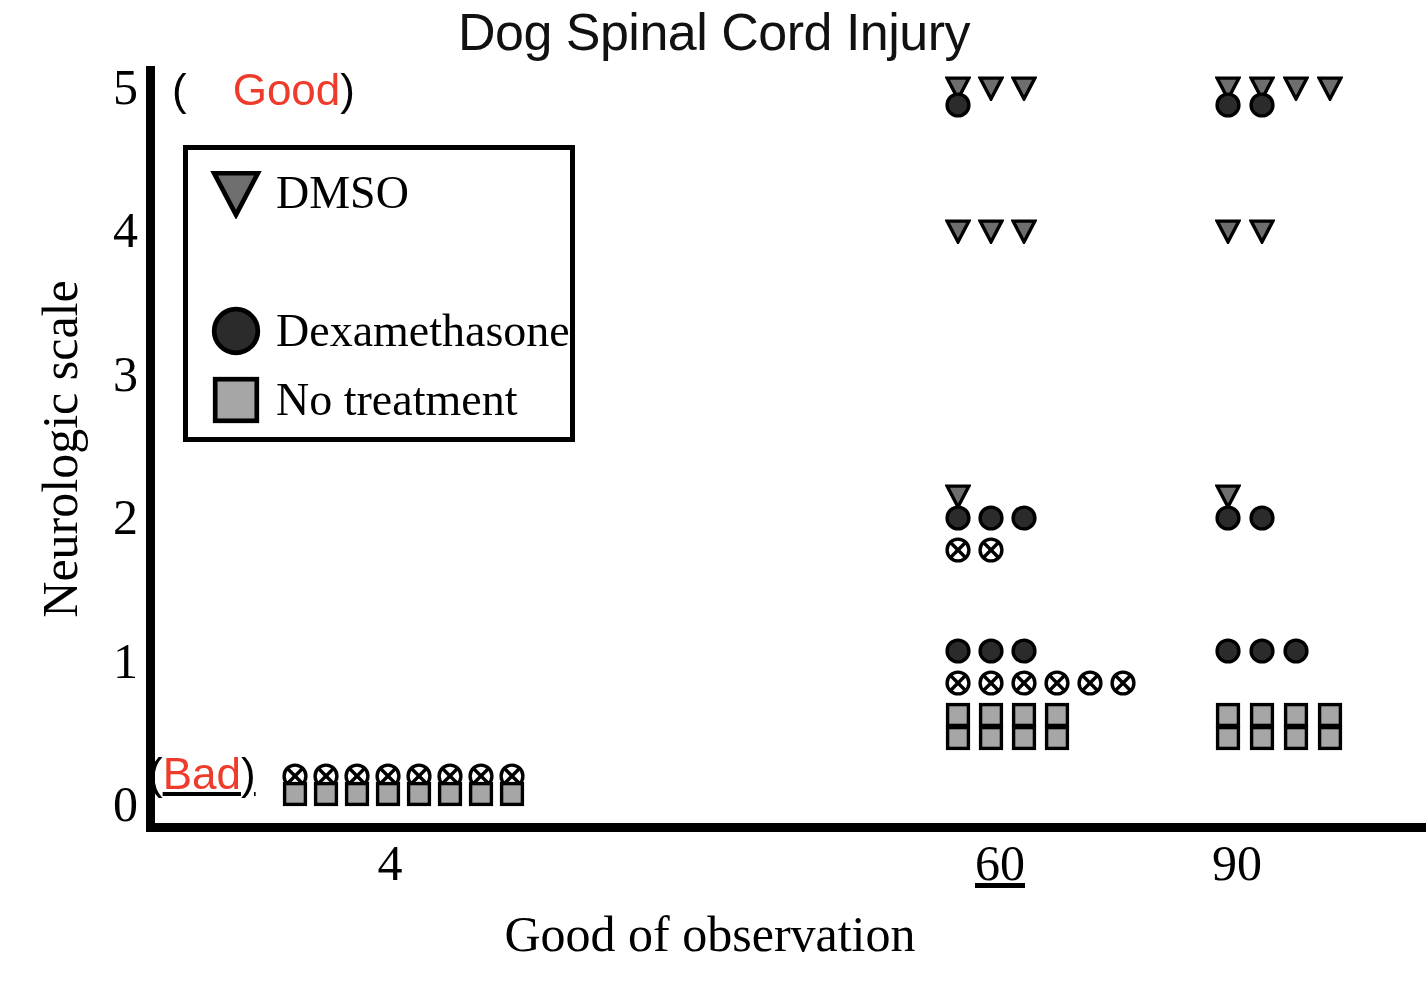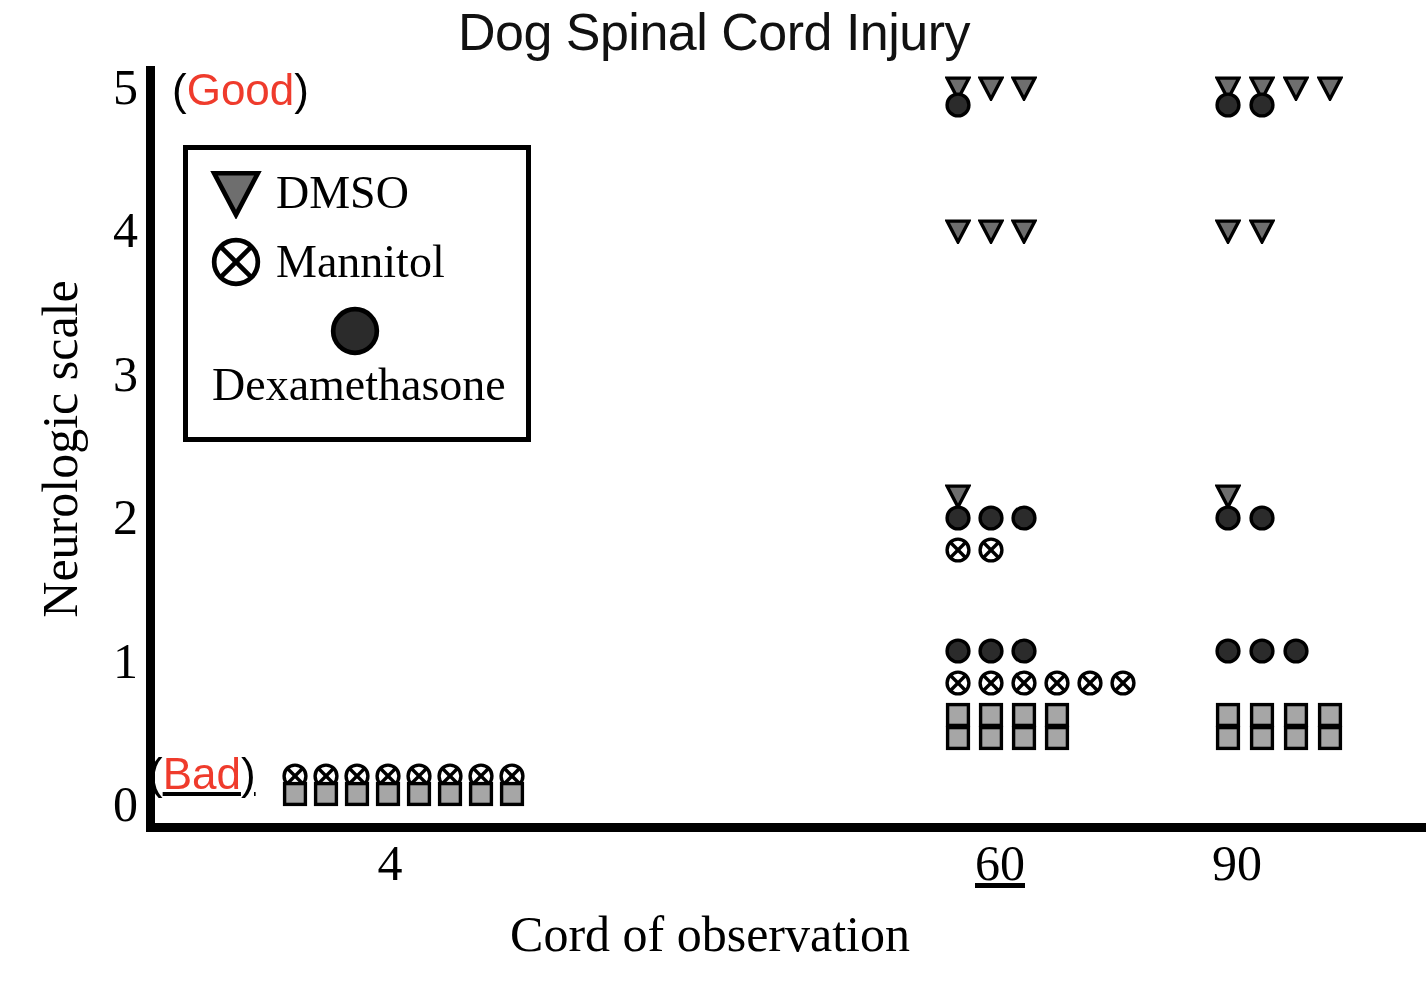--- a/index.html
+++ b/index.html
@@ -104,21 +104,21 @@
   }
   .anno .hl { color: #ef3b2c; }
   #anno-good { left: 172px; top: 68px; }
   #anno-bad  { left: 148px; top: 752px; text-decoration: underline; }
 
   
   #legend {
     position: absolute;
     left: 183px;
     top: 145px;
-    width: 348px;
+    width: 392px;
     height: 297px;
     border: 5px solid #000000;
     background: #ffffff;
     box-sizing: border-box;
   }
   .legend-row {
     position: absolute;
     left: 16px;
     height: 62px;
     display: flex;
@@ -149,66 +149,64 @@
 <body>
 
 <div id="page">
 
   <div id="chart-title">Dog Spinal Cord Injury</div>
 
   <div id="y-axis-line"></div>
   <div id="x-axis-line"></div>
 
   <div id="y-axis-title">Neurologic scale</div>
-  <div id="x-axis-title">Cord of observation</div>
+  <div id="x-axis-title">Good of observation</div>
 
   <div id="y-ticks">
       <div class="y-tick" style="top: 61.5px;">5</div>
       <div class="y-tick" style="top: 205px;">4</div>
       <div class="y-tick" style="top: 348.5px;">3</div>
       <div class="y-tick" style="top: 492px;">2</div>
       <div class="y-tick" style="top: 635.5px;">1</div>
       <div class="y-tick" style="top: 779px;">0</div>
     </div>
   <div id="x-ticks">
       <div class="x-tick" style="left: 310px;">4</div>
       <div class="x-tick" style="left: 920px; text-decoration: underline;">60</div>
       <div class="x-tick" style="left: 1157px;">90</div>
     </div>
 
-  <div class="anno" id="anno-good"><span>(</span><span class="hl" style="color: rgb(239, 59, 44);">Good</span><span>)</span></div>
+  <div class="anno" id="anno-good"><span>(</span><span class="hl" style="color: rgb(239, 59, 44); margin-left: 46px;">Good</span><span>)</span></div>
   <div class="anno" id="anno-bad"><span>(</span><span class="hl" style="color: rgb(239, 59, 44);">Bad</span><span>)</span></div>
 
   <div id="legend">
       <div class="legend-row" style="top: 12px;">
         <span class="lg-sym">
           <svg width="52" height="52" viewBox="0 0 100 100" style="display: block;">
             <polygon points="8,12 92,12 50,92" fill="#6e6e6e" stroke="#000000" stroke-width="9" stroke-linejoin="miter"></polygon>
           </svg>
         </span>
         <span class="lg-label">DMSO</span>
       </div>
-      <div class="legend-row" style="top: 81px;">
-        <span class="lg-sym">
-          <svg width="52" height="52" viewBox="0 0 100 100" style="display: block;">
-            <circle cx="50" cy="50" r="42" fill="#ffffff" stroke="#000000" stroke-width="9"></circle>
-            <line x1="20.301515190165002" y1="20.301515190165002" x2="79.698484809835" y2="79.698484809835" stroke="#000000" stroke-width="9"></line>
-            <line x1="79.698484809835" y1="20.301515190165002" x2="20.301515190165002" y2="79.698484809835" stroke="#000000" stroke-width="9"></line>
-          </svg>
-        </span>
-        <span class="lg-label">Mannitol</span>
-      </div>
-      <div class="legend-row" style="top: 150px; flex-direction: column;">
+      <div class="legend-row" style="top: 150px;">
         <span class="lg-sym">
           <svg width="52" height="52" viewBox="0 0 100 100" style="display: block;">
             <circle cx="50" cy="50" r="42" fill="#2b2b2b" stroke="#000000" stroke-width="9"></circle>
           </svg>
         </span>
         <span class="lg-label">Dexamethasone</span>
       </div>
+      <div class="legend-row" style="top: 219px;">
+        <span class="lg-sym">
+          <svg width="52" height="52" viewBox="0 0 100 100" style="display: block;">
+            <rect x="10" y="10" width="80" height="80" fill="#a6a6a6" stroke="#000000" stroke-width="9"></rect>
+          </svg>
+        </span>
+        <span class="lg-label">No treatment</span>
+      </div>
     </div>
 
   <div id="plot-points">
       <span class="mk" style="left: 945px; top: 74.5px; width: 26px; height: 26px;">
         <svg width="26" height="26" viewBox="0 0 100 100" style="display: block;">
           <polygon points="8,12 92,12 50,92" fill="#6e6e6e" stroke="#000000" stroke-width="13" stroke-linejoin="miter"></polygon>
         </svg>
       </span>
       <span class="mk" style="left: 978px; top: 74.5px; width: 26px; height: 26px;">
         <svg width="26" height="26" viewBox="0 0 100 100" style="display: block;">

